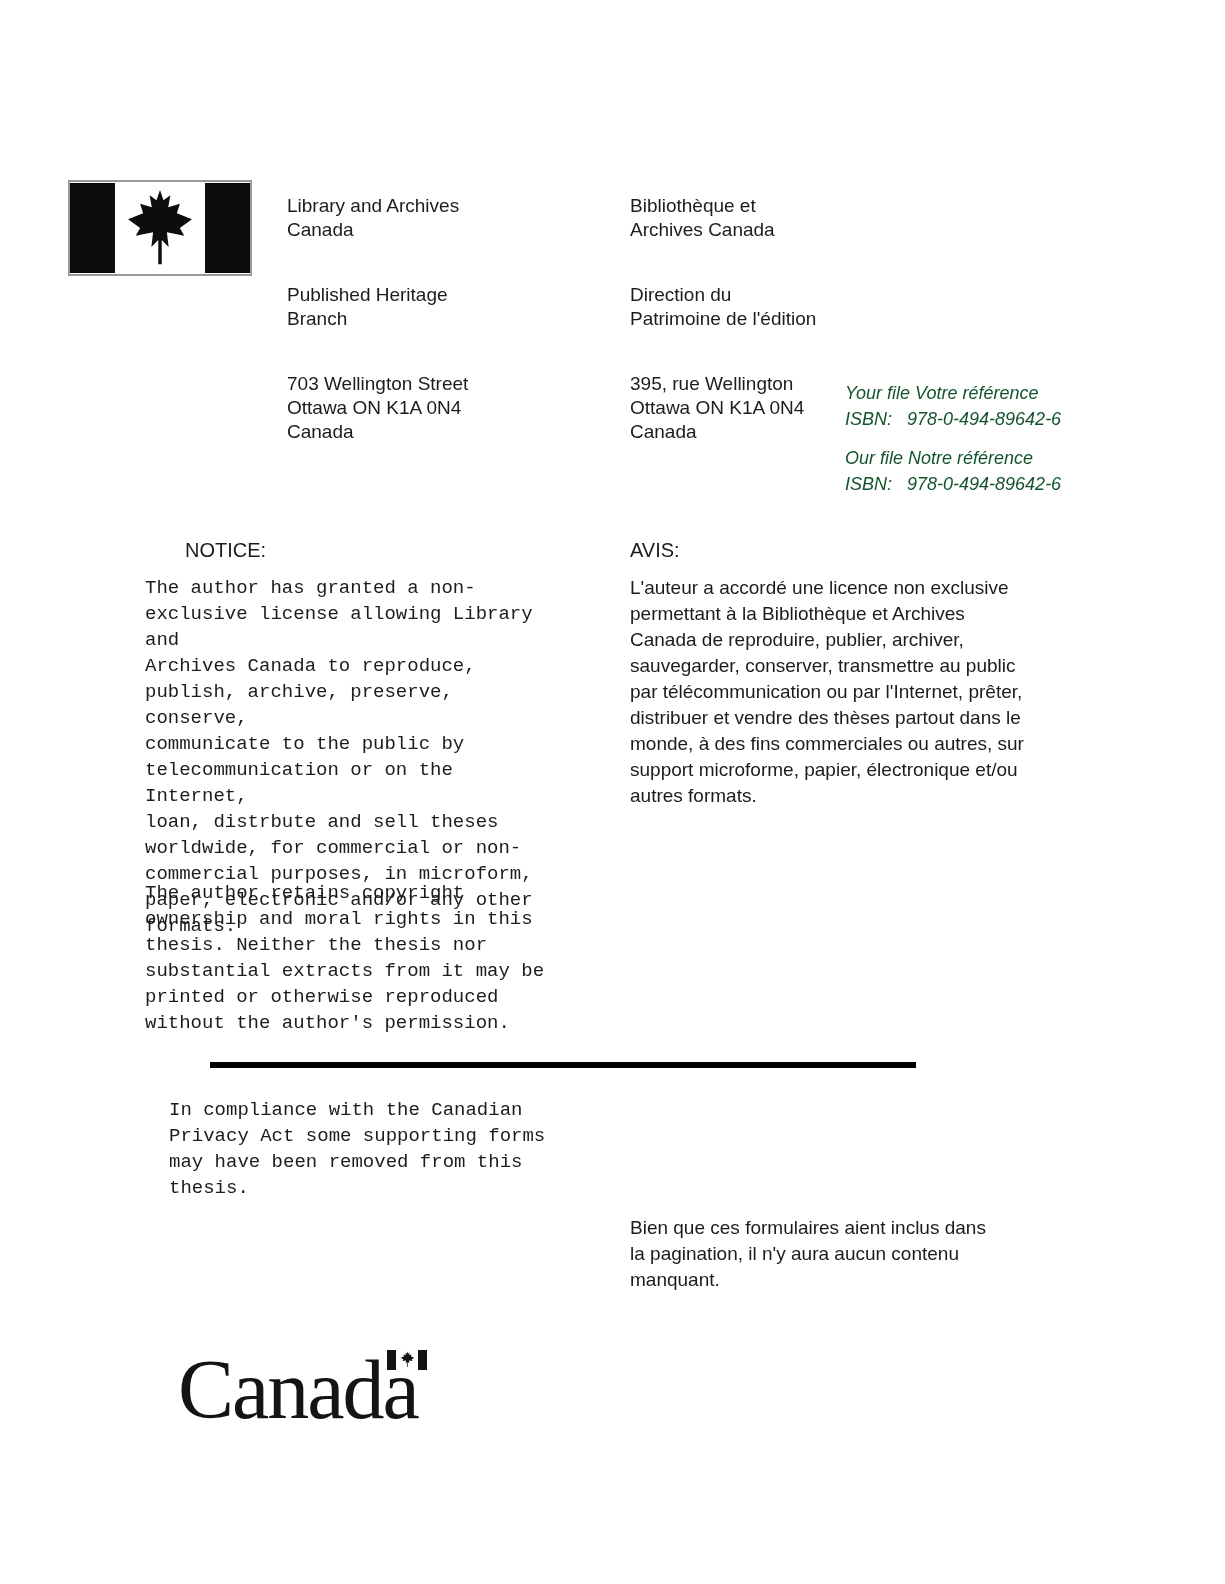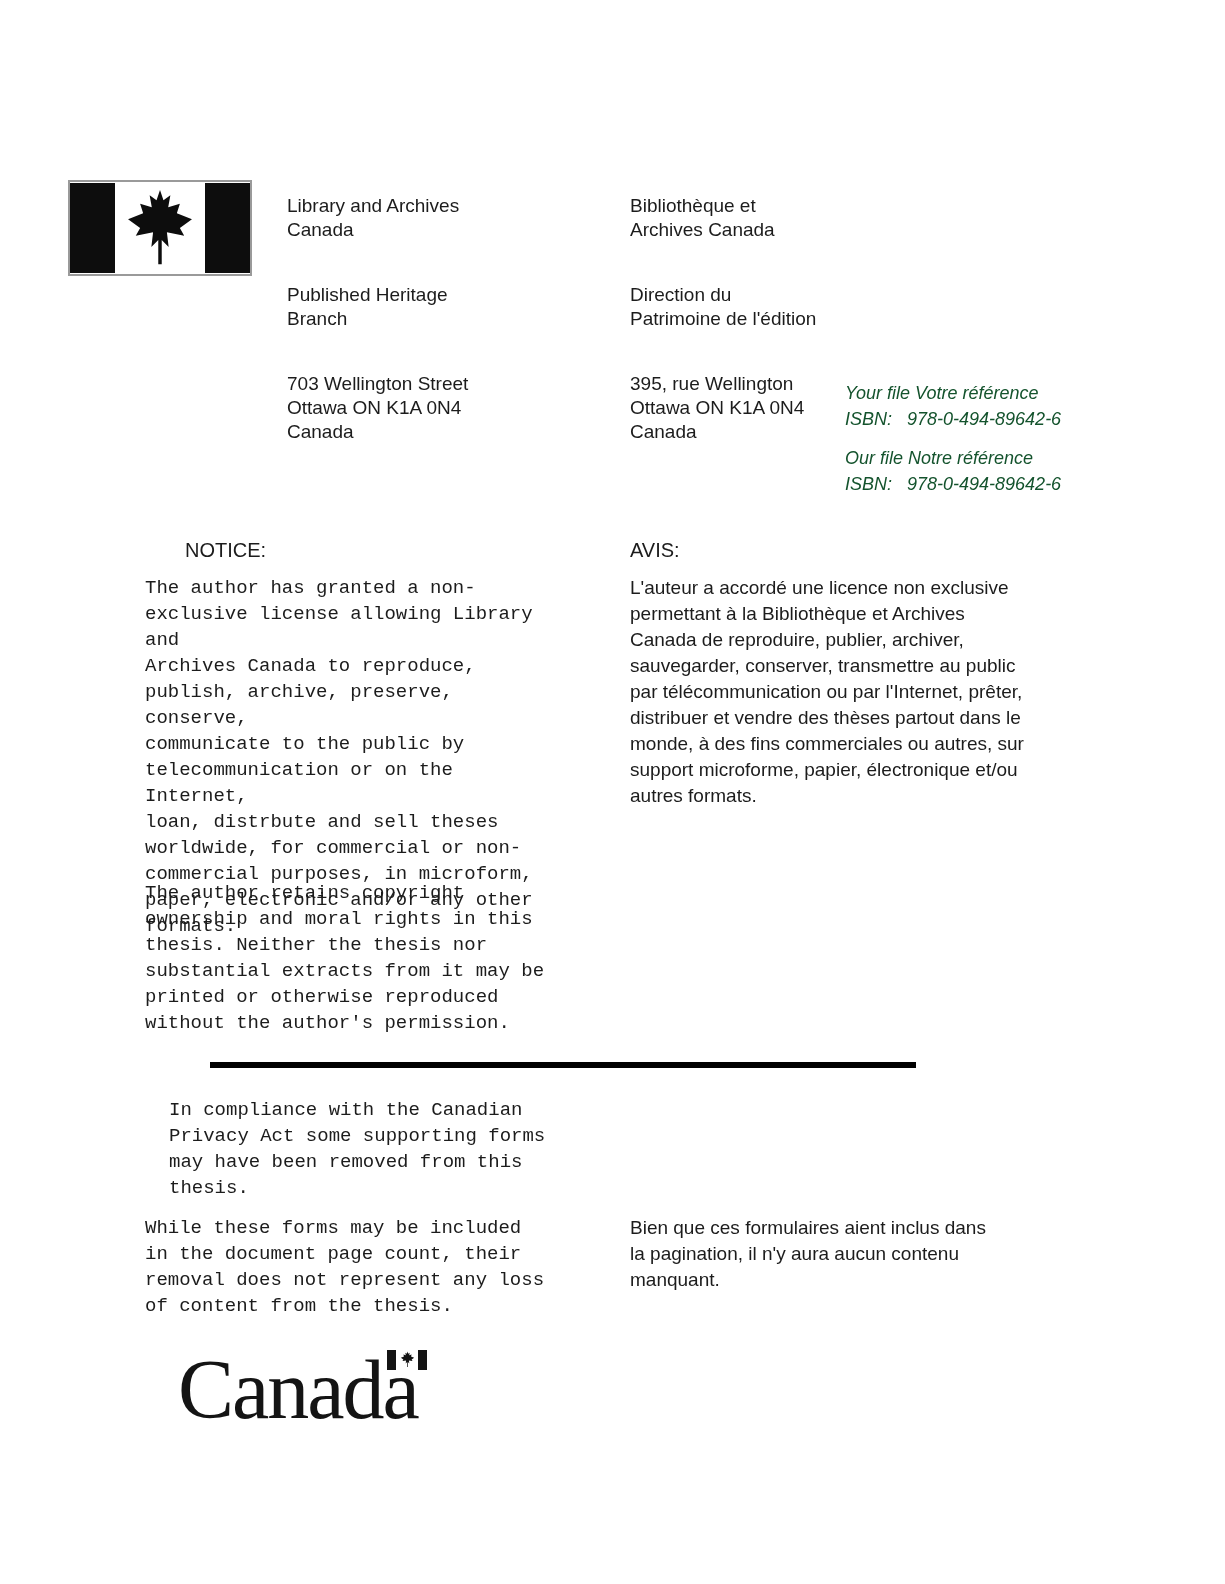--- a/index.html
+++ b/index.html
@@ -179,24 +179,20 @@
 printed or otherwise reproduced
 without the author's permission.</div>
 
   <div class="abs rule"></div>
 
   <div class="abs body-par en-col p3">In compliance with the Canadian
 Privacy Act some supporting forms
 may have been removed from this
 thesis.</div>
 
-  <div class="abs body-par en-col p4">While these forms may be included
-in the document page count, their
-removal does not represent any loss
-of content from the thesis.</div>
   <div class="abs body-par fr-col p4">Bien que ces formulaires aient inclus dans
 la pagination, il n'y aura aucun contenu
 manquant.</div>
 
   <div class="abs wordmark">
     <span class="wordmark-text">Canada</span>
     <span class="wordmark-flag">
       <svg viewBox="0 0 40 20" aria-hidden="true">
         <rect x="0" y="0" width="9" height="20" fill="#141414"></rect>
         <rect x="31" y="0" width="9" height="20" fill="#141414"></rect>

